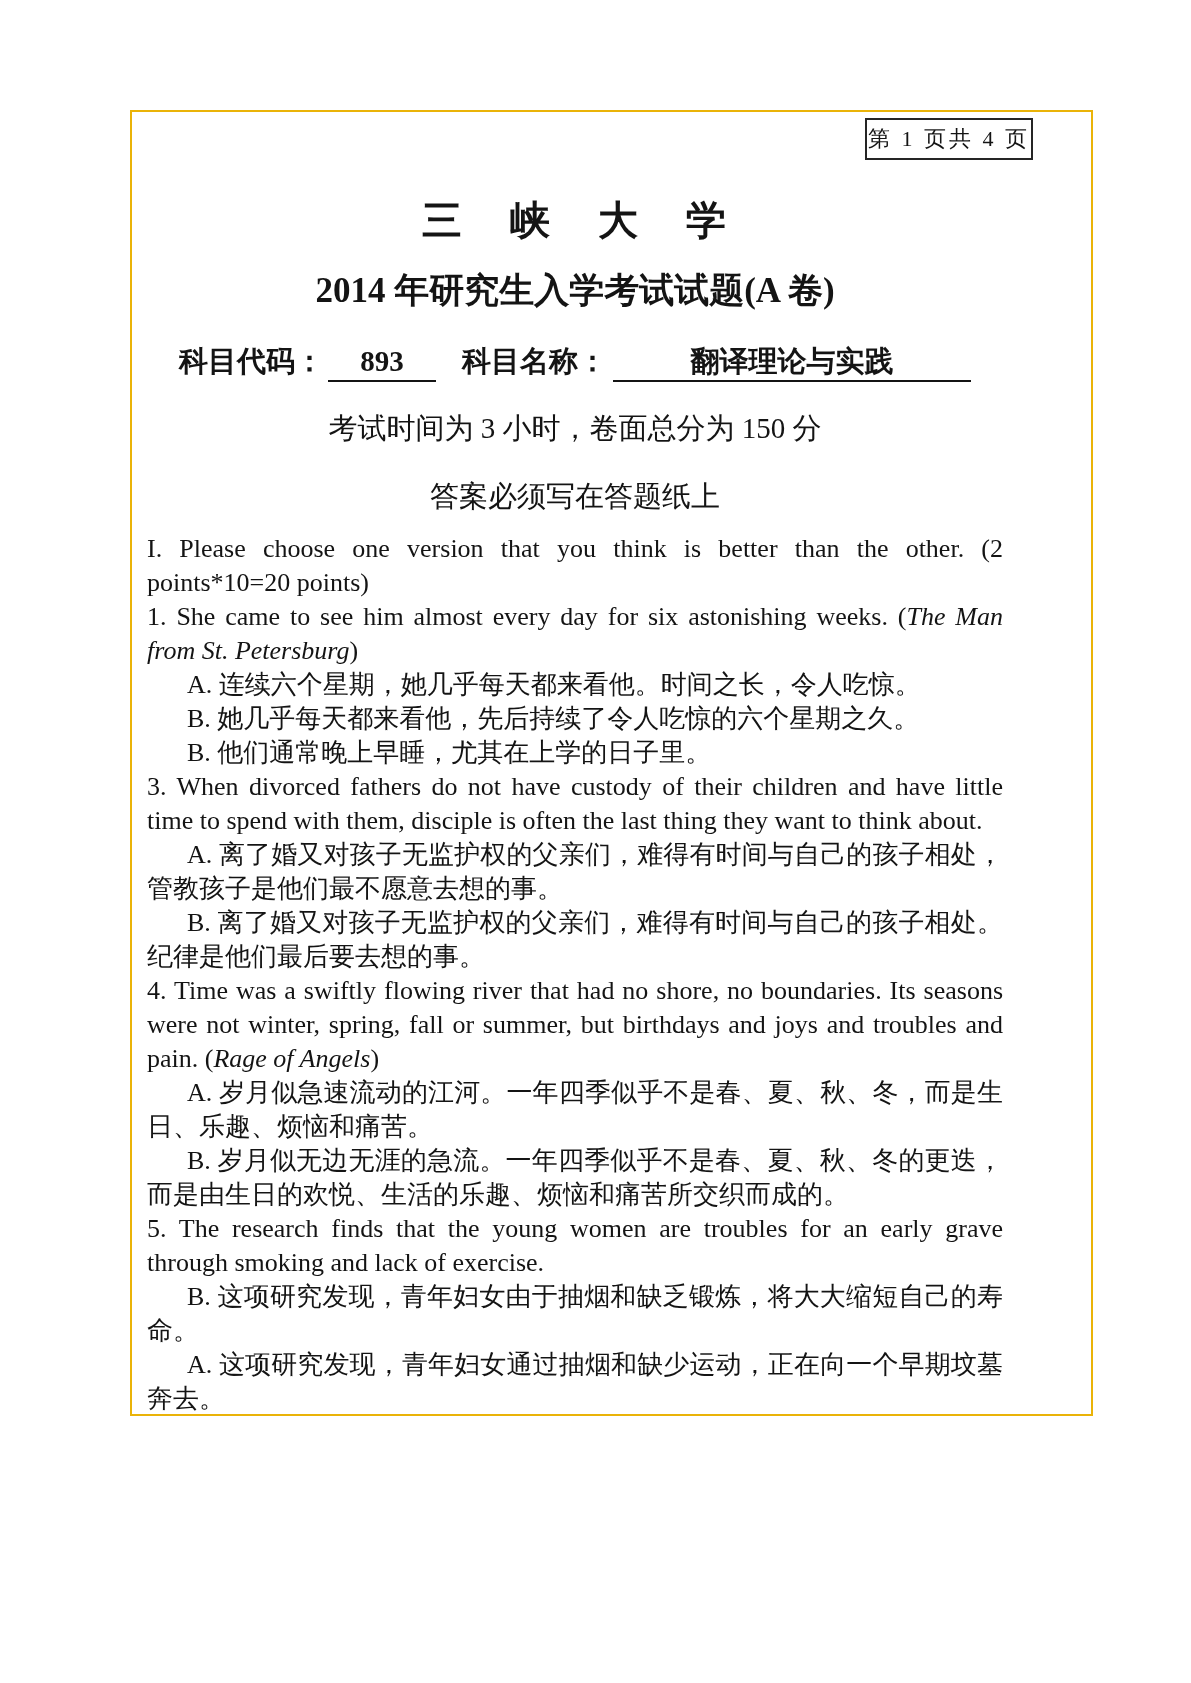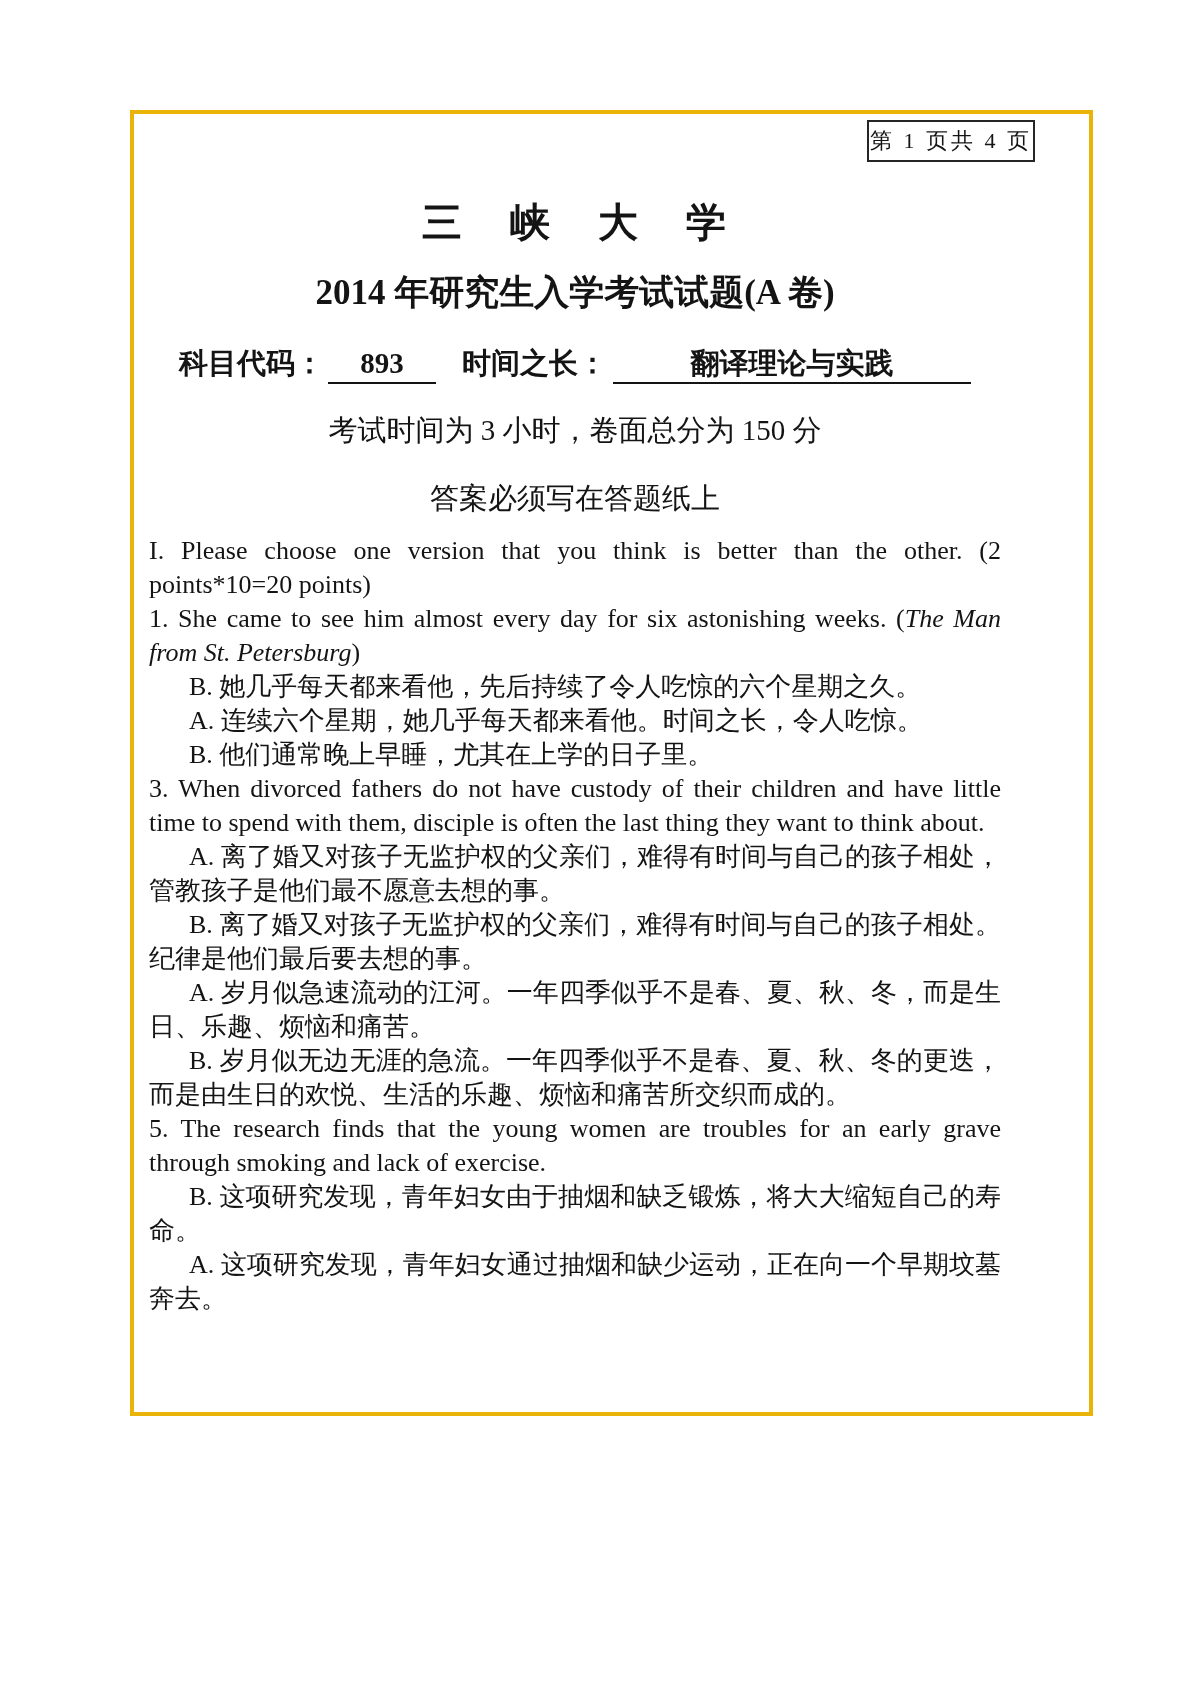--- a/index.html
+++ b/index.html
@@ -12,21 +12,21 @@
     overflow: hidden;
     font-family: "Liberation Serif", "DejaVu Serif", serif;
     color: #141414;
   }
   .page-border {
     position: absolute;
     left: 130px;
     top: 110px;
     width: 963px;
     height: 1306px;
-    border: 4px solid #eab308;
+    border: 2px solid #eab308;
     background: #ffffff;
   }
   .pagenum-box {
     position: absolute;
     left: 733px;
     top: 6px;
     width: 168px;
     height: 42px;
     border: 2px solid #252525;
     display: flex;
@@ -97,37 +97,38 @@
     <span>第 1 页共 4 页</span>
   </div>
 
   <div class="content">
 
     <h1 class="university">三 峡 大 学</h1>
 
     <h2 class="exam-title">2014 年研究生入学考试试题(A 卷)</h2>
 
     <div class="subject-line">
-      <span>科目代码：</span><span class="uline code">893</span><span>时间之长：</span><span class="uline name">翻译理论与实践</span>
+      <span>科目代码：</span><span class="uline code">893</span><span>科目名称：</span><span class="uline name">翻译理论与实践</span>
     </div>
 
     <div class="center-line duration">考试时间为 3 小时，卷面总分为 150 分</div>
 
     <div class="center-line notice">答案必须写在答题纸上</div>
 
     <p class="para section-heading"><b>I. Please choose one version that you think is better than the other.</b> <span>(2 points*10=20 points)</span></p>
 
     <div id="questions">
         <p class="para stem"><span>1. </span><span>She came to see him almost every day for six astonishing weeks. (</span><em>The Man from St. Petersburg</em><span>)</span></p>
+        <p class="para option">A. 连续六个星期，她几乎每天都来看他。时间之长，令人吃惊。</p>
         <p class="para option">B. 她几乎每天都来看他，先后持续了令人吃惊的六个星期之久。</p>
-        <p class="para option">A. 连续六个星期，她几乎每天都来看他。时间之长，令人吃惊。</p>
         <p class="para option">B. 他们通常晚上早睡，尤其在上学的日子里。</p>
         <p class="para stem"><span>3. </span><span>When divorced fathers do not have custody of their children and have little time to spend with them, disciple is often the last thing they want to think about.</span></p>
         <p class="para option">A. 离了婚又对孩子无监护权的父亲们，难得有时间与自己的孩子相处，管教孩子是他们最不愿意去想的事。</p>
         <p class="para option">B. 离了婚又对孩子无监护权的父亲们，难得有时间与自己的孩子相处。纪律是他们最后要去想的事。</p>
+        <p class="para stem"><span>4. </span><span>Time was a swiftly flowing river that had no shore, no boundaries. Its seasons were not winter, spring, fall or summer, but birthdays and joys and troubles and pain. (</span><em>Rage of Angels</em><span>)</span></p>
         <p class="para option">A. 岁月似急速流动的江河。一年四季似乎不是春、夏、秋、冬，而是生日、乐趣、烦恼和痛苦。</p>
         <p class="para option">B. 岁月似无边无涯的急流。一年四季似乎不是春、夏、秋、冬的更迭，而是由生日的欢悦、生活的乐趣、烦恼和痛苦所交织而成的。</p>
         <p class="para stem"><span>5. </span><span>The research finds that the young women are troubles for an early grave through smoking and lack of exercise.</span></p>
         <p class="para option">B. 这项研究发现，青年妇女由于抽烟和缺乏锻炼，将大大缩短自己的寿命。</p>
         <p class="para option">A. 这项研究发现，青年妇女通过抽烟和缺少运动，正在向一个早期坟墓奔去。</p>
       </div>
 
   </div>
 </div>
 

